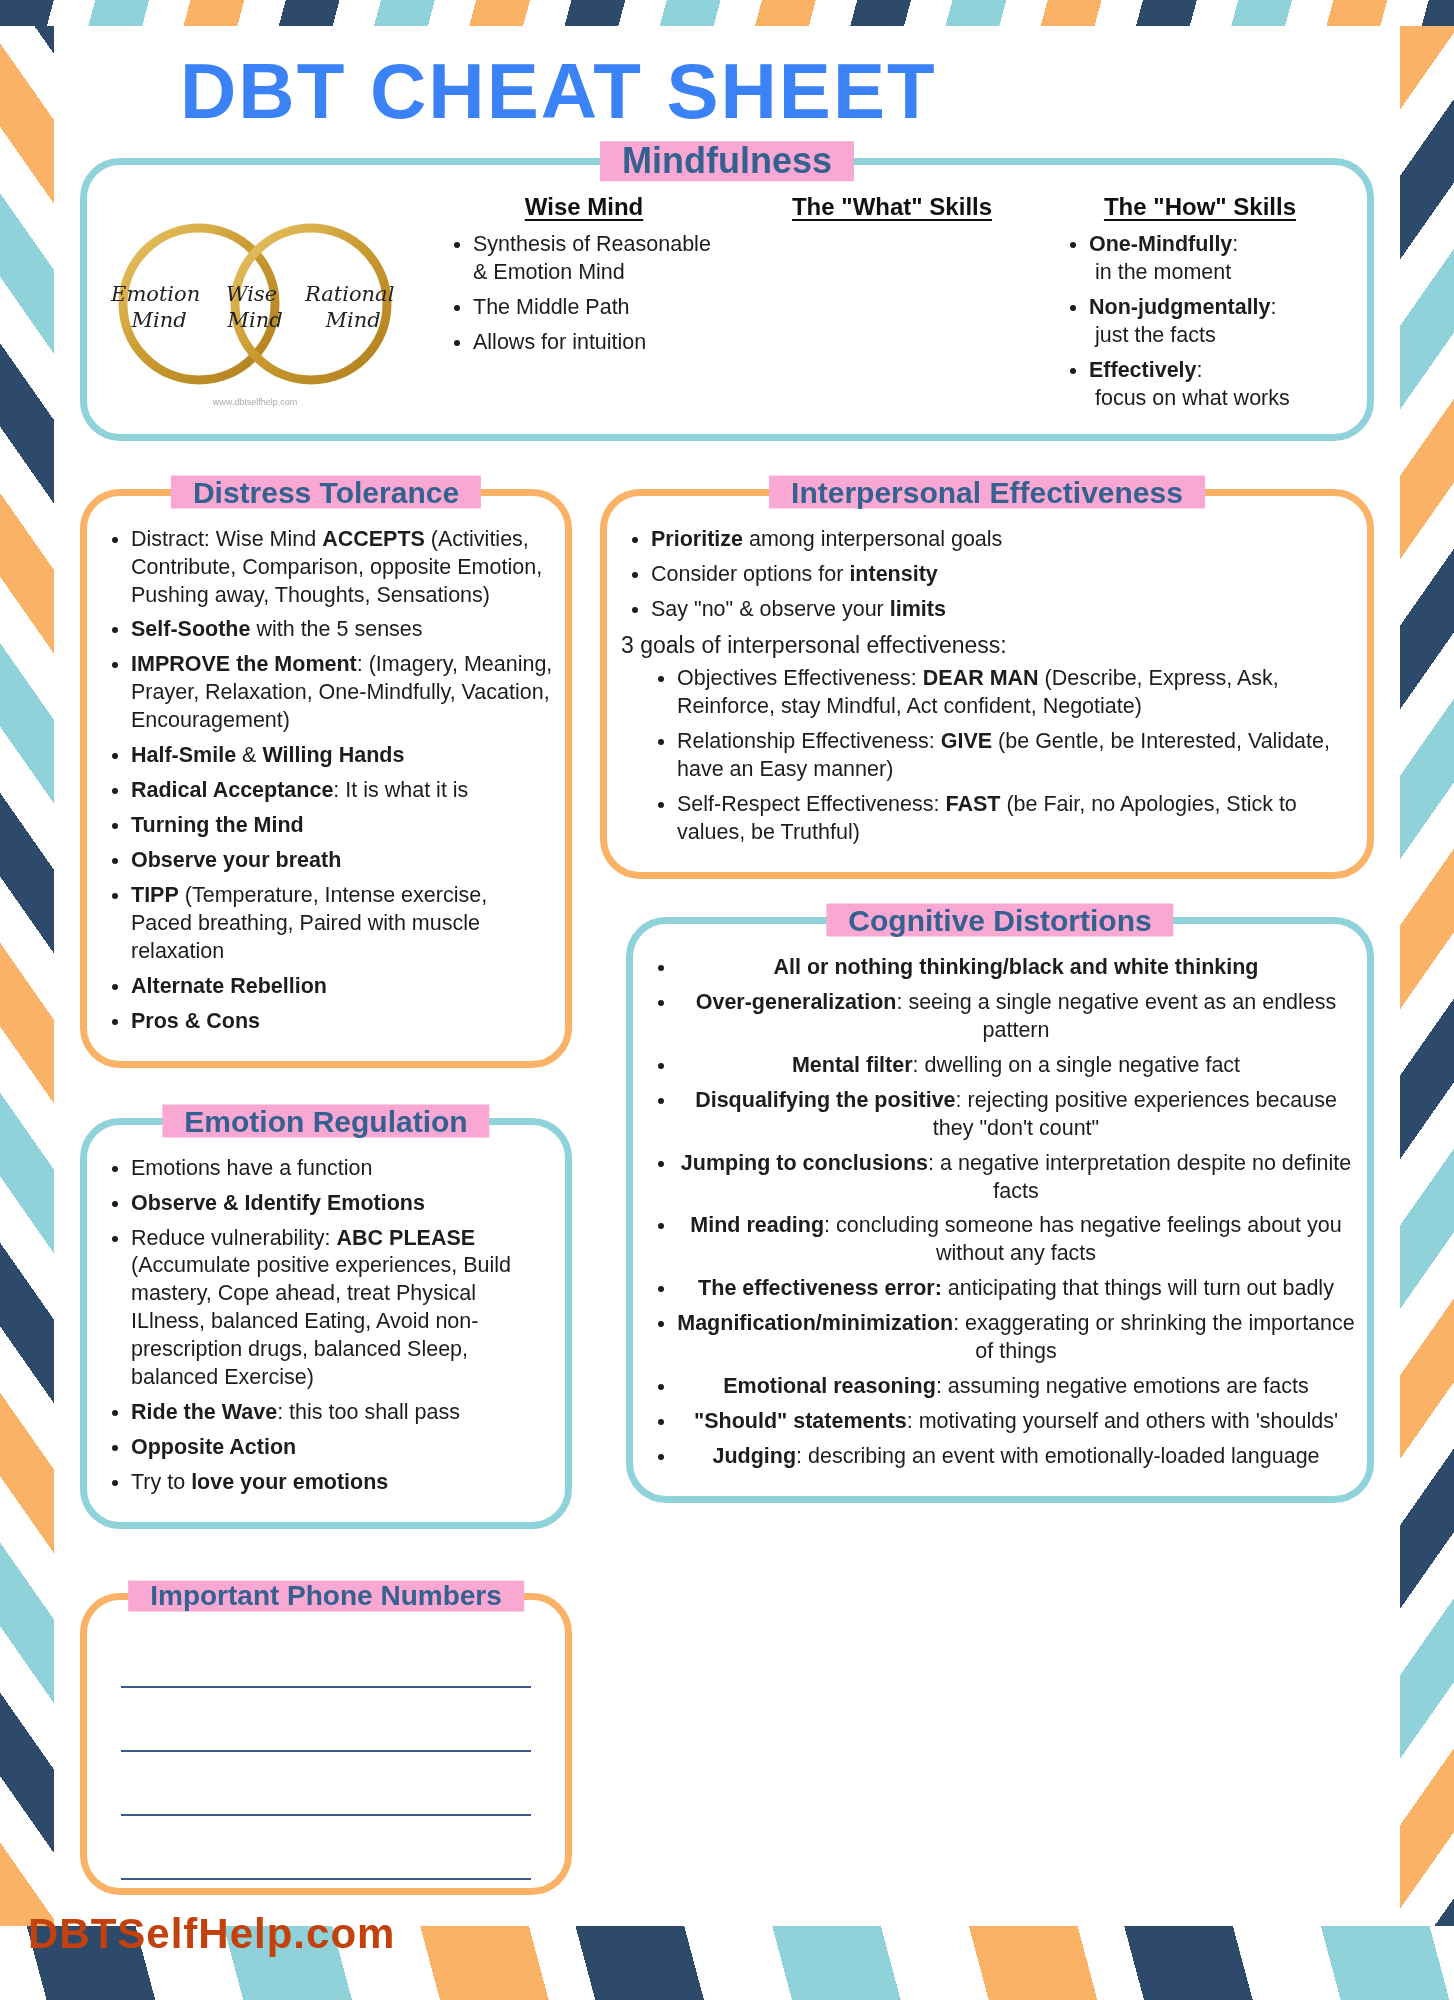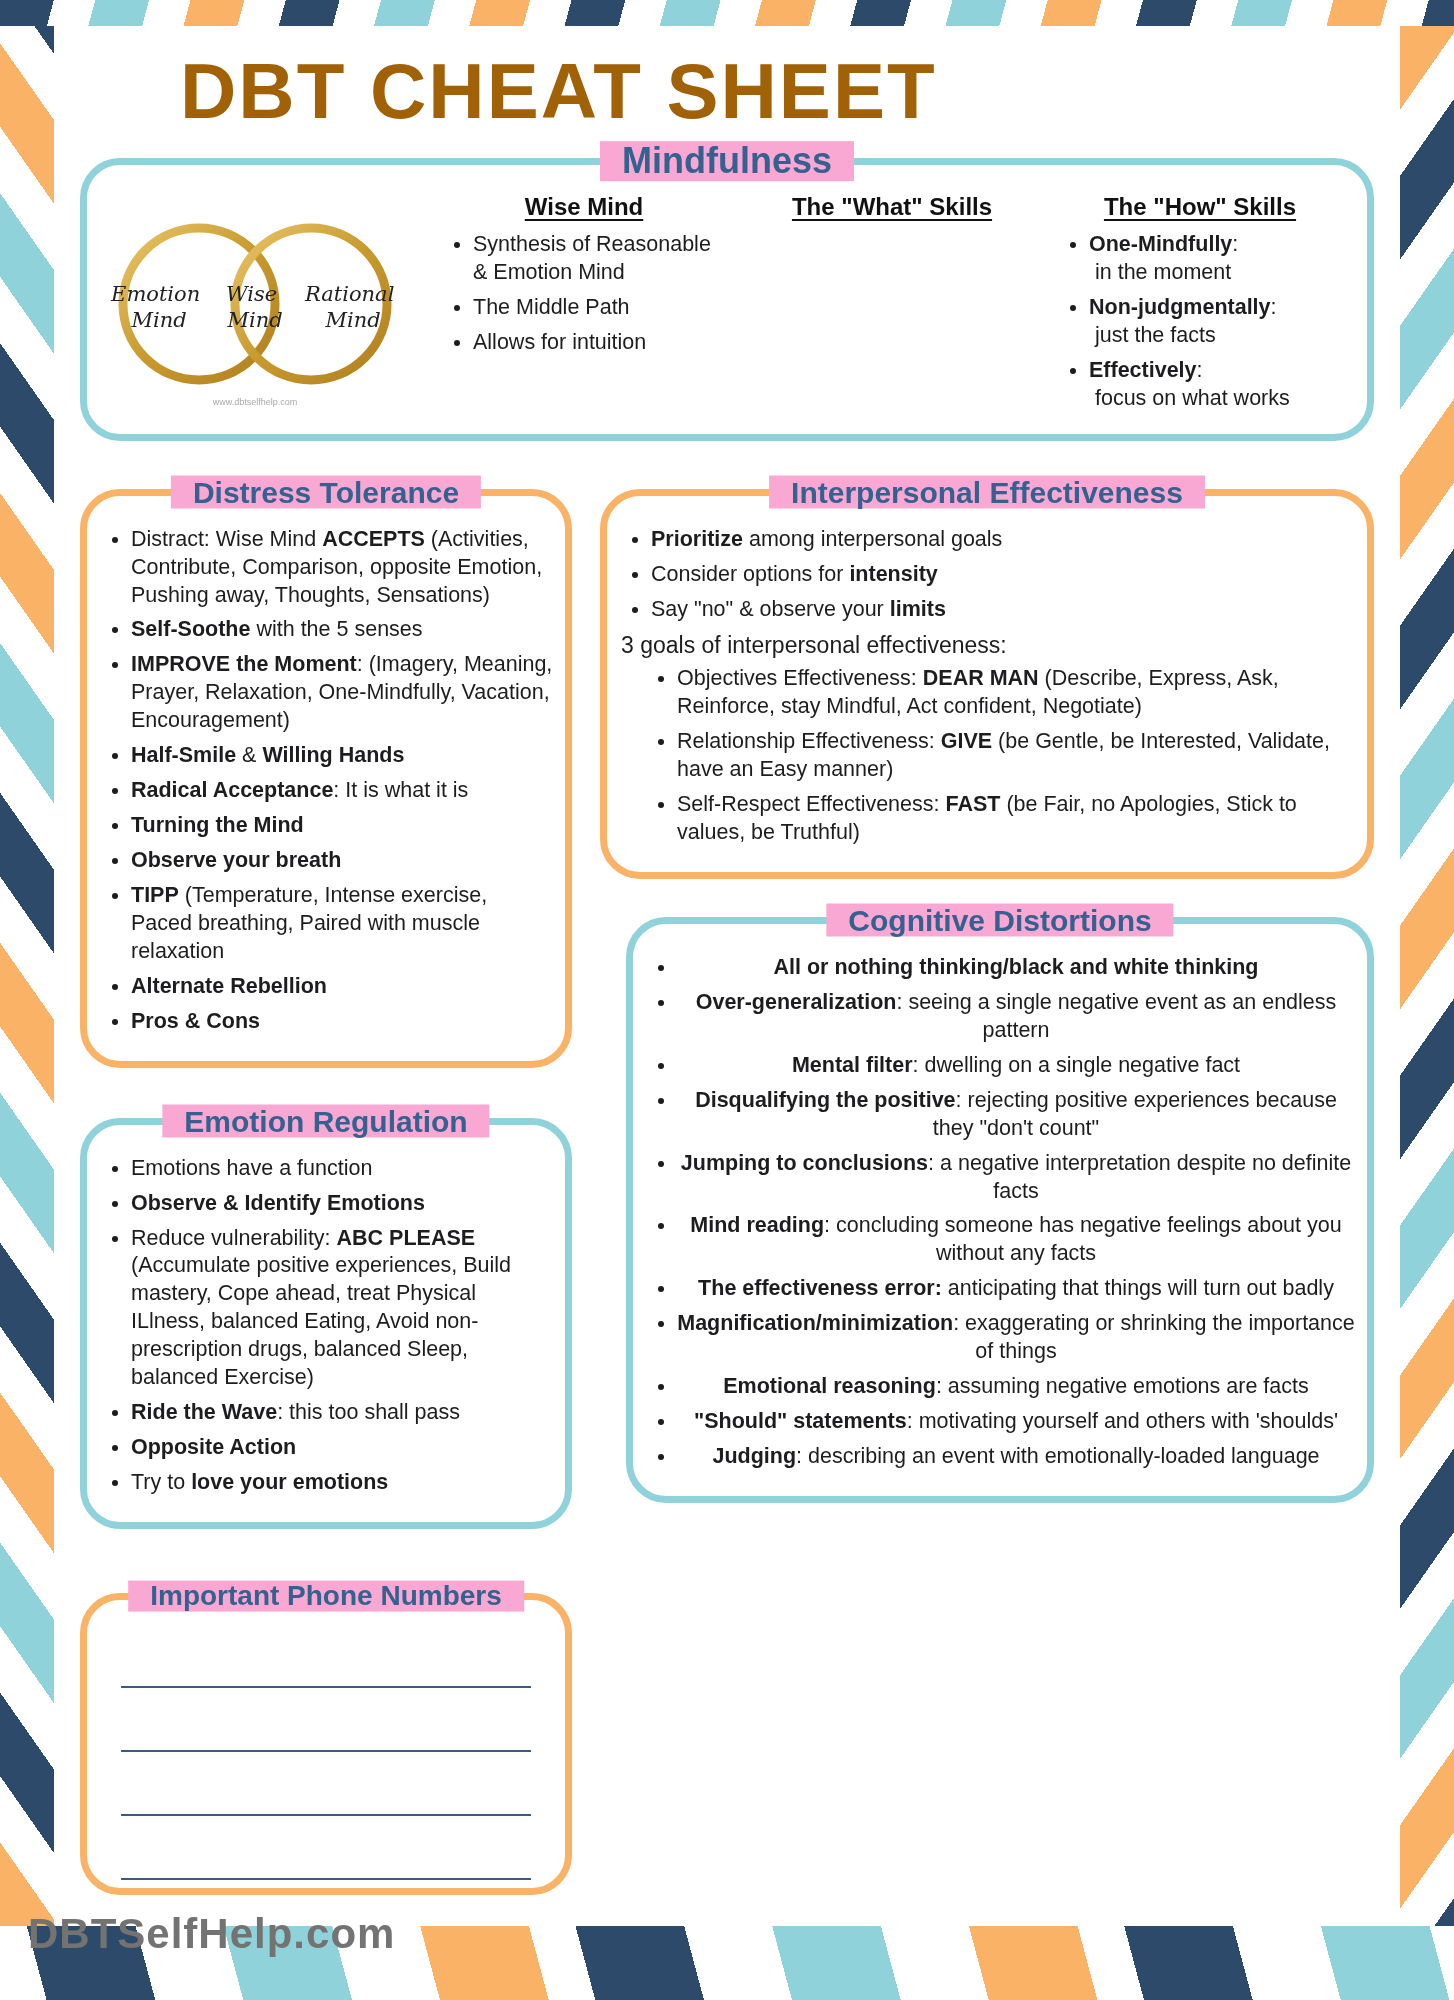--- a/index.html
+++ b/index.html
@@ -24,21 +24,21 @@
       #8fd2da 172px 220px,#fff 220px 258px);}
   .stripe-right{right:0;top:26px;bottom:74px;width:54px;
     background:repeating-linear-gradient(125deg,
       #f9b266 0 48px,#fff 48px 86px,#2e4a6b 86px 134px,#fff 134px 172px,
       #8fd2da 172px 220px,#fff 220px 258px);}
   
   .content{position:absolute;left:54px;right:54px;top:26px;bottom:74px;
     background:#fff;padding:10px 26px;box-sizing:border-box;z-index:2;}
   h1.title{
     margin:16px 0 0 100px;width:fit-content;
-    font-size:78px;font-weight:800;letter-spacing:2px;color:#a16207;line-height:1.0;
+    font-size:78px;font-weight:800;letter-spacing:2px;color:#3b82f6;line-height:1.0;
   }
   
   .box{position:relative;border-radius:40px;box-sizing:border-box;background:#fff;}
   .box.teal{border:7px solid #8fd2da;}
   .box.orange{border:7px solid #f9b266;}
   .legend{
     position:absolute;top:-4px;left:50%;transform:translate(-50%,-50%);
     background:#f9a8d4;padding:0 22px;white-space:nowrap;
     color:#35618f;font-weight:600;font-size:30px;line-height:1.1;
   }
@@ -65,21 +65,21 @@
   .intro-line{font-size:23px;line-height:1.3;margin:8px 0 4px 6px;}
   ul.strategies{padding-left:62px;}
   
   .phone{height:302px;padding:26px 20px 4px;}
   .phone-line{border-bottom:2.5px solid #3a5a82;height:0;margin:0 14px 62px;}
   .phone-line.first{margin-top:60px;}
   .phone-line.last{margin-bottom:14px;}
   
   .site{
     position:absolute;left:28px;bottom:42px;z-index:3;
-    font-size:42px;font-weight:700;color:#737373;letter-spacing:1px;
+    font-size:42px;font-weight:700;color:#c2410c;letter-spacing:1px;
   }
 </style>
 </head>
 <body>
 
 <div class="page">
   <div class="stripe stripe-top"></div>
   <div class="stripe stripe-bottom"></div>
   <div class="stripe stripe-left"></div>
   <div class="stripe stripe-right"></div>

